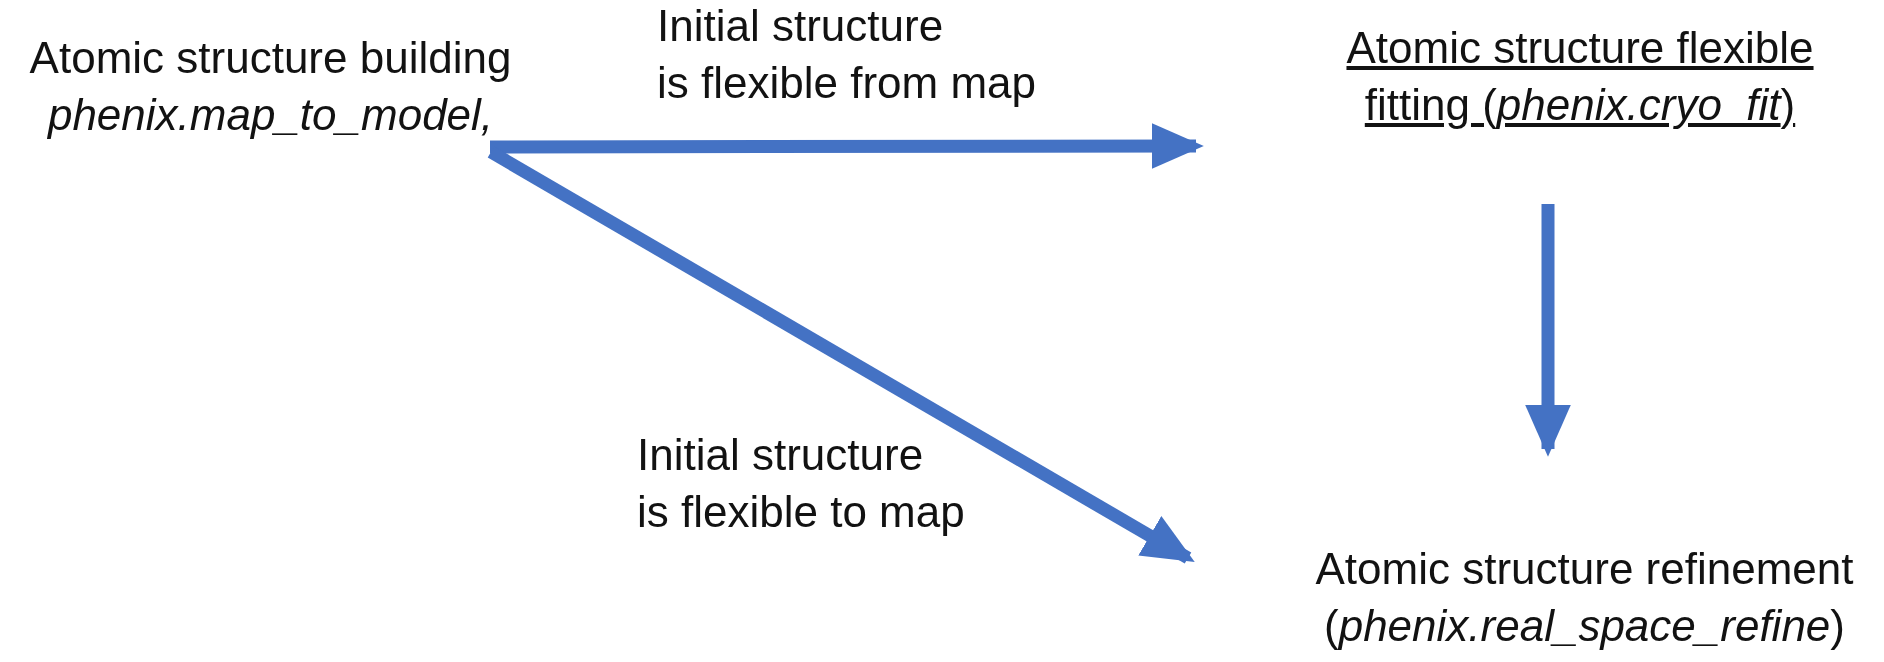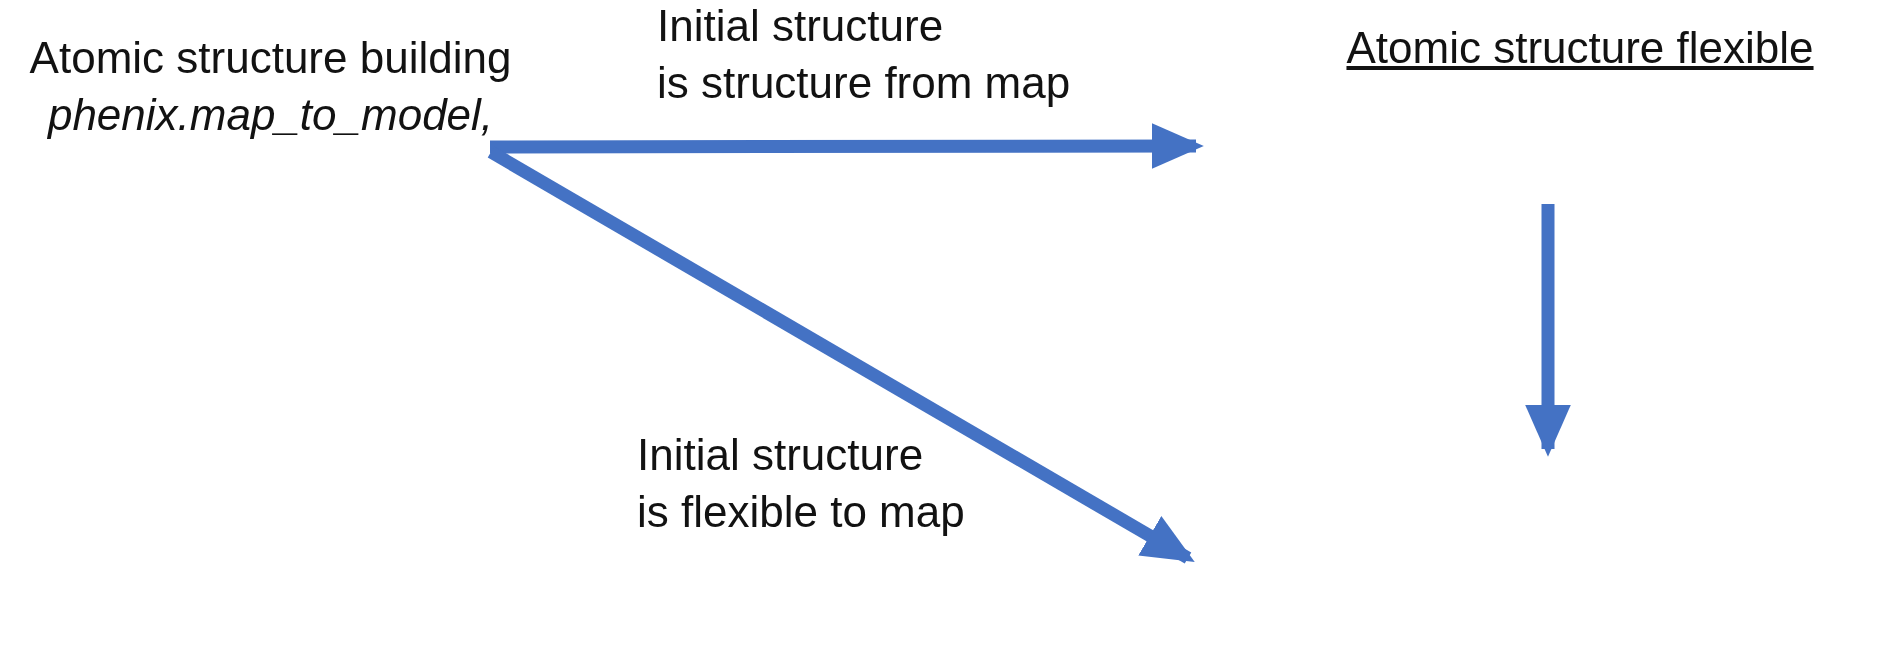--- a/index.html
+++ b/index.html
@@ -49,26 +49,35 @@
     <line x1="1548" y1="204" x2="1548" y2="449" stroke-width="13" marker-end="url(#arw)" stroke="#4472C4"></line>
   </svg>
 
   <div class="txt center" style="left:0px; top:29px; width:515px;padding-left:13px;">
     <div>Atomic structure building</div>
     <div class="it">phenix.map_to_model,</div>
   </div>
 
   <div class="txt left" style="left:657px; top:-3px;">
     <div>Initial structure</div>
-    <div>is structure from map</div>
+    <div>is flexible from map</div>
   </div>
 
   <div class="txt center" style="left:1290px; top:19px; width:580px;text-decoration:underline;">
     <div>Atomic structure flexible</div>
+    <div>
+      <span>fitting (</span><span class="it">phenix.cryo_fit</span><span>)</span>
+    </div>
   </div>
 
   <div class="txt left" style="left:637px; top:426px;">
     <div>Initial structure</div>
     <div>is flexible to map</div>
   </div>
 
+  <div class="txt center" style="left:1285px; top:540px; width:599px;">
+    <div>Atomic structure refinement</div>
+    <div>
+      <span>(</span><span class="it">phenix.real_space_refine</span><span>)</span>
+    </div>
+  </div>
 
 </div>
 
 </body></html>

